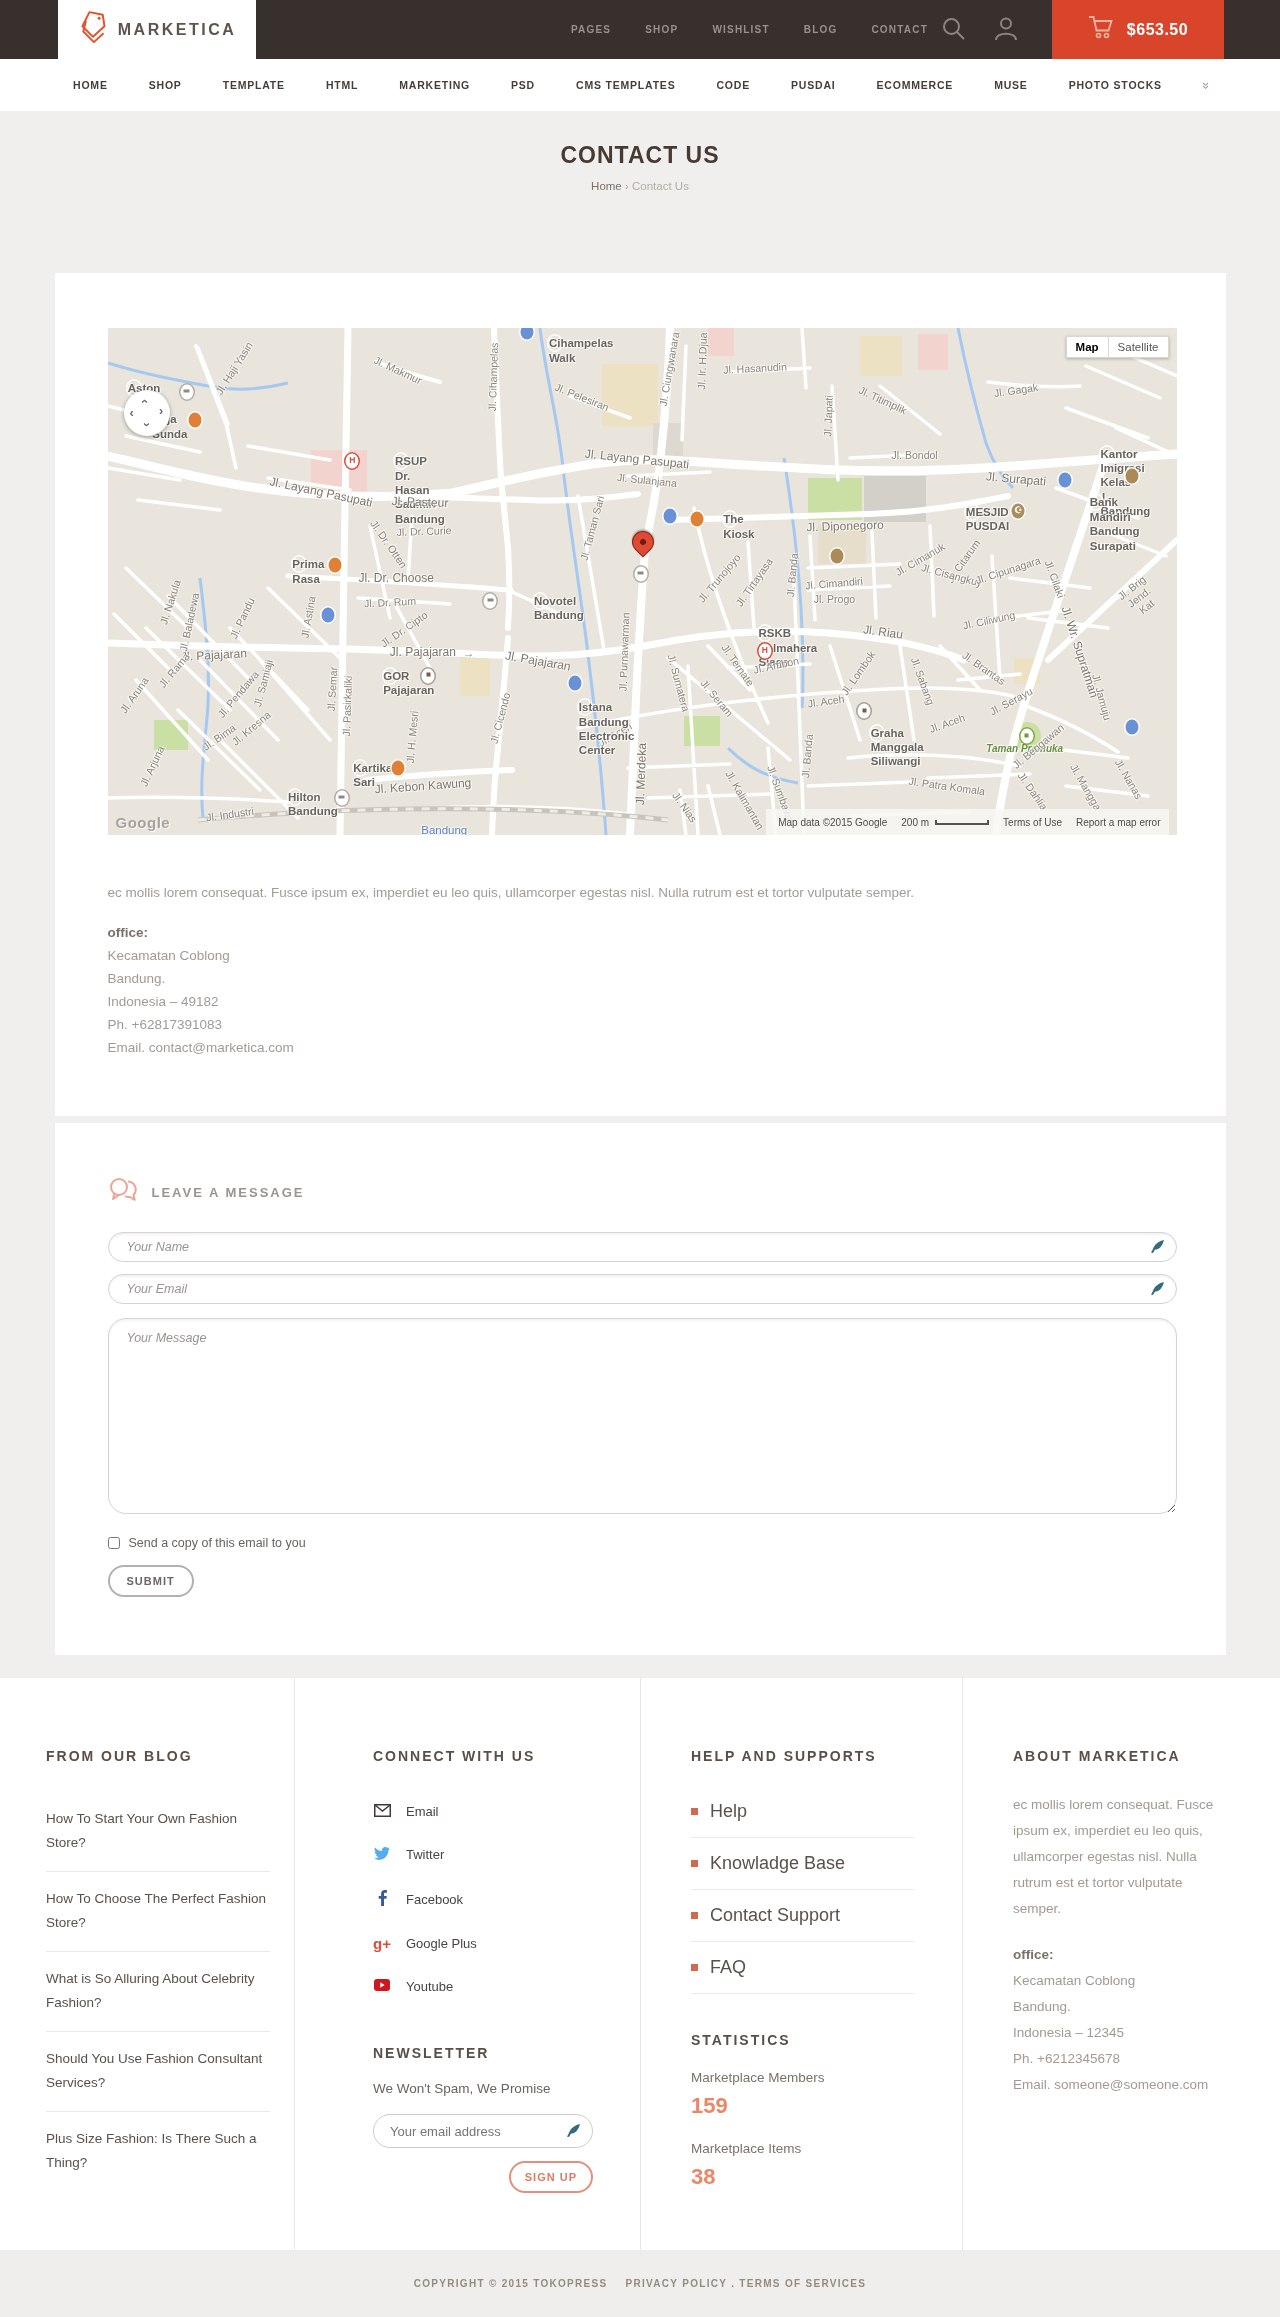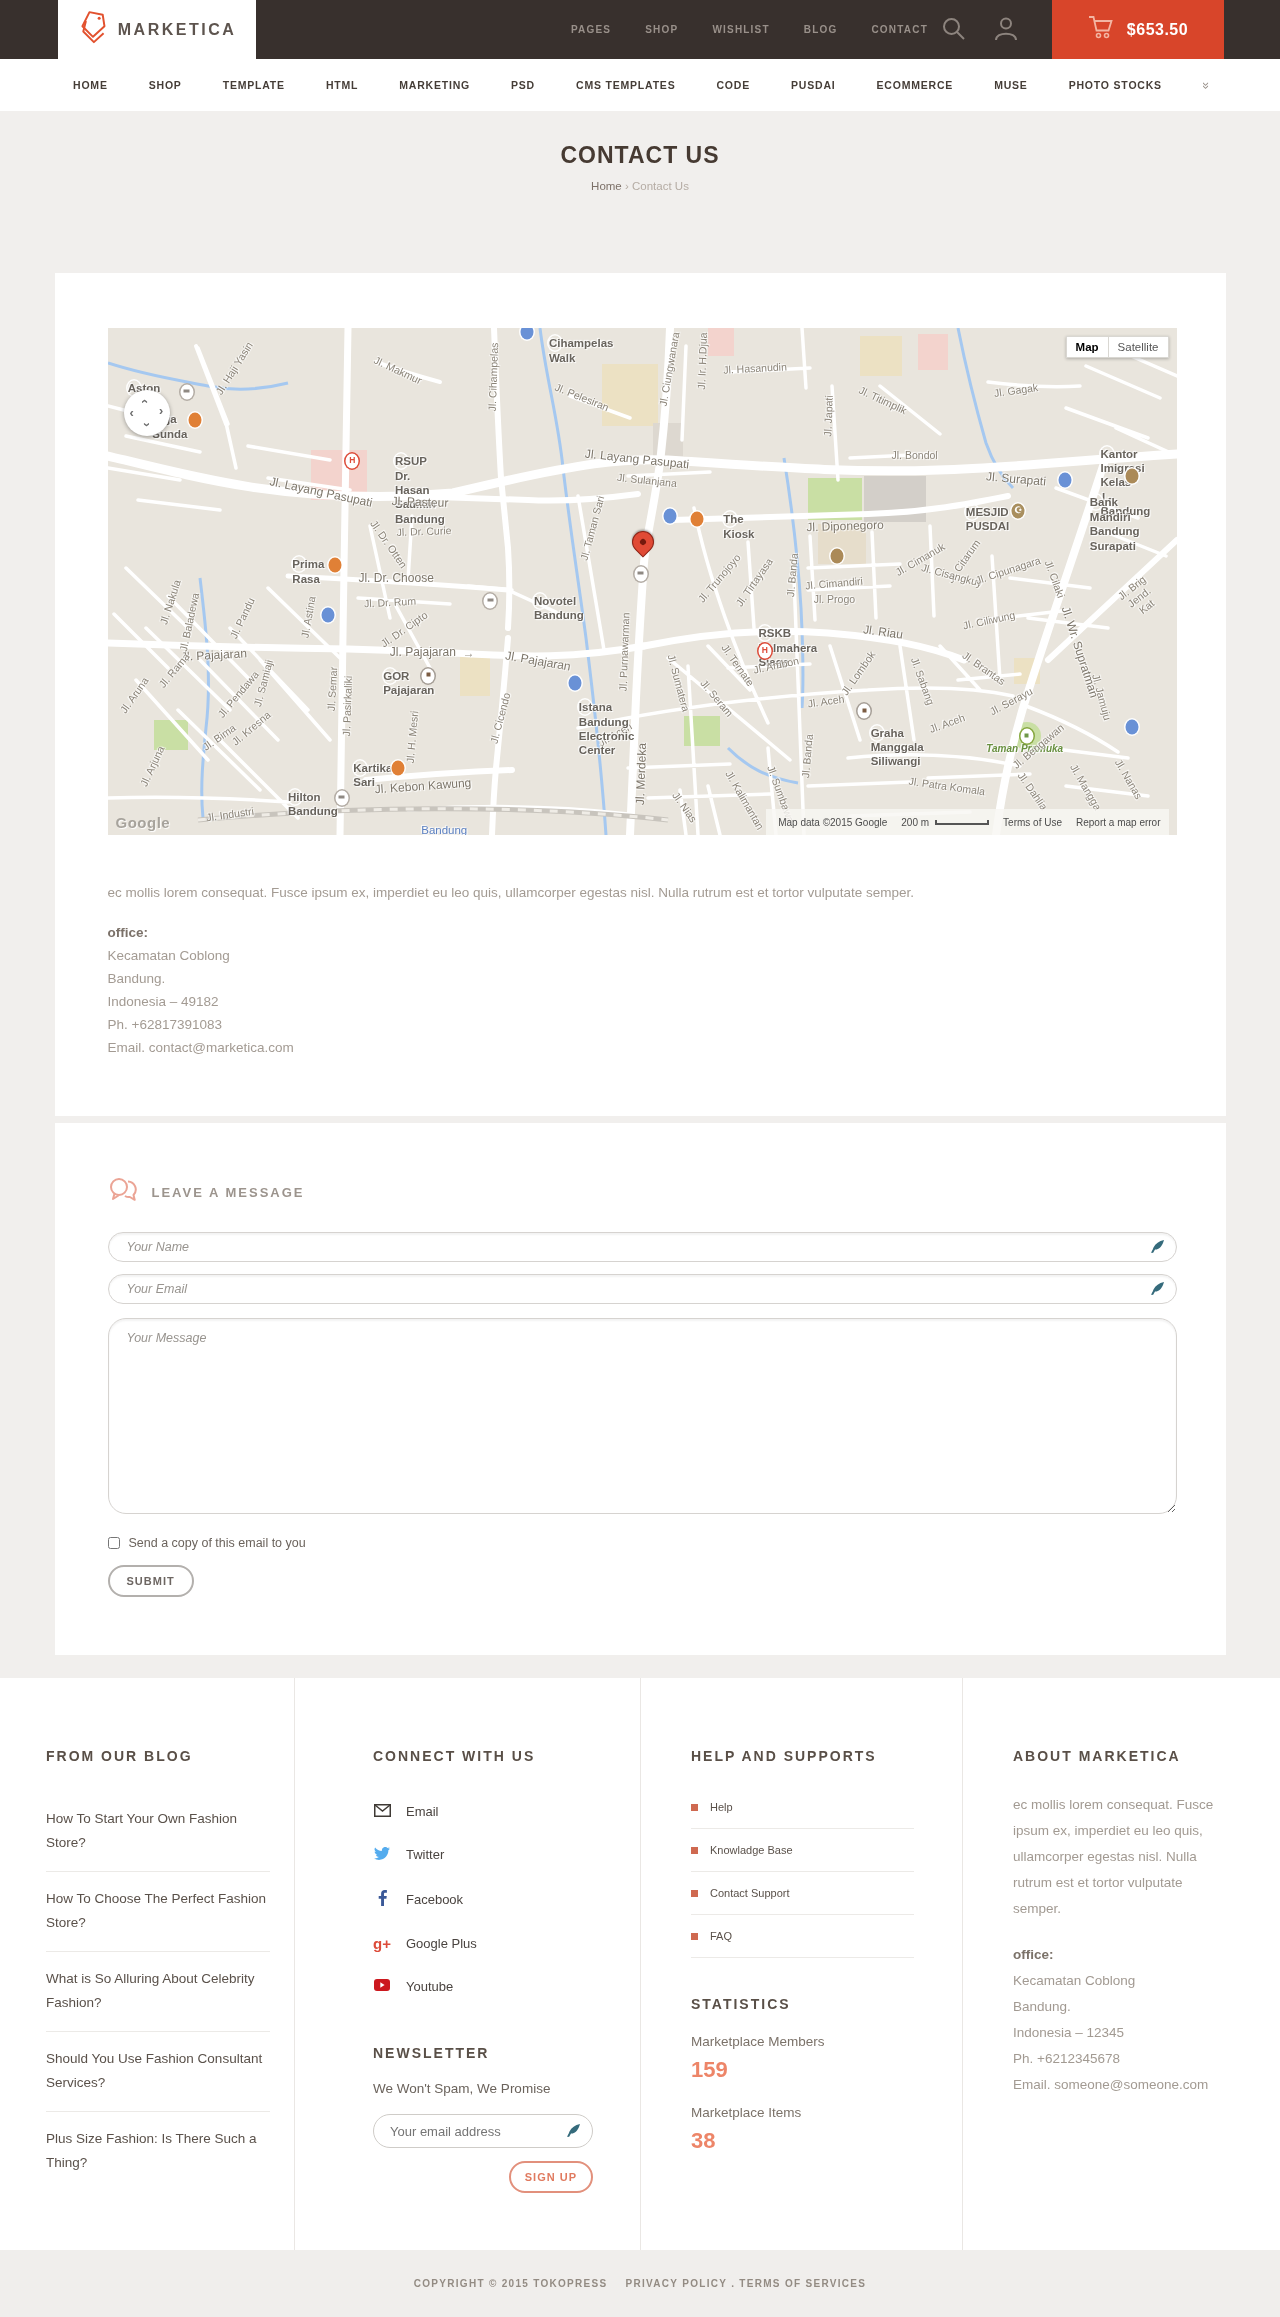--- a/index.html
+++ b/index.html
@@ -137,21 +137,21 @@
   .tagline { margin-top:20px; font-size:13.5px; color:#6b635c; }
   .news-pill { position:relative; margin-top:18px; width:220px; }
   .news-pill input { width:100%; height:34px; border:1px solid #cfccc8; border-radius:17px;
                      padding:0 32px 0 16px; font-size:13px; outline:none; background:#fff; }
   .news-pill .pen-ico { top:9px; }
   .signup-row { width:220px; text-align:right; margin-top:13px; }
   .signup-btn { display:inline-block; border:2px solid #e2907c; border-radius:16px; background:#fff;
                 padding:8px 14px; font-size:11px; font-weight:bold; letter-spacing:1px;
                 color:#e07a5f; cursor:pointer; }
   .help-list { margin-top:22px; }
-  .help-item { display:flex; align-items:center; gap:12px; padding:15px 0; font-size:11px;
+  .help-item { display:flex; align-items:center; gap:12px; padding:15px 0; font-size:18px;
                color:#5a514a; border-bottom:1px solid #eceae7; cursor:pointer; }
   .bullet { width:7px; height:7px; background:#cf6950; }
   .stats-block { margin-top:1px; }
   .stat-label { margin-top:22px; font-size:13.5px; color:#7b7269; }
   .stat-value { margin-top:8px; font-size:22px; font-weight:bold; color:#ed8568; }
   .about-text { margin-top:28px; font-size:13.5px; color:#a29a92; line-height:26px; }
   .about-office { margin-top:20px; font-size:13.5px; font-weight:bold; color:#7b7269; line-height:26px; }
   .about-addr { font-size:13.5px; color:#a29a92; line-height:26px; }
 
   .copyright { height:67px; background:#f0eeec; display:flex; align-items:center; justify-content:center;

